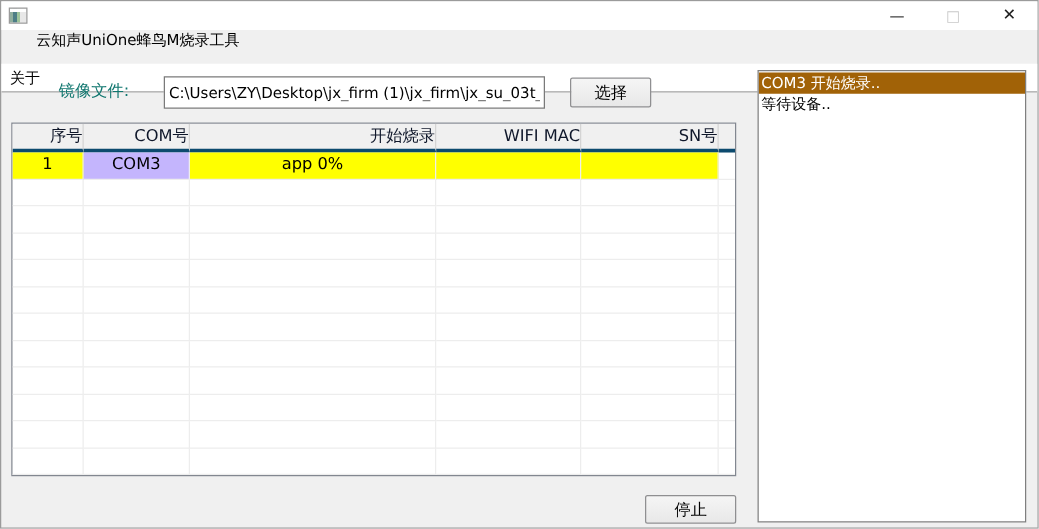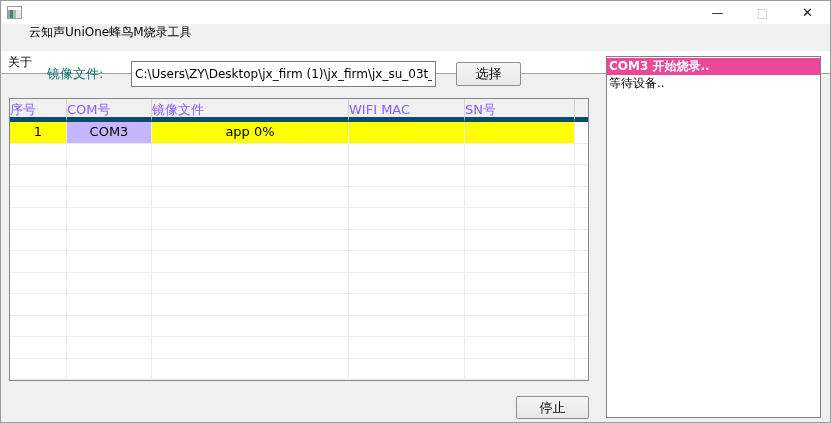--- a/index.html
+++ b/index.html
@@ -25,21 +25,21 @@
   
   .file-label { position:absolute; left:46px; top:60px; height:26px; line-height:26px; font-size:13px; color:#0f766e; }
   .file-input { position:absolute; left:130px; top:60px; width:305px; height:26px; border:1px solid #7a7a7a; background:#fff; font-family:"DejaVu Sans","Liberation Sans",sans-serif; font-size:12px; padding:0 3px; color:#000; }
   .btn { background:linear-gradient(180deg,#f5f5f5,#e8e8e8); border:1px solid #8f8f91; border-radius:2px; font-family:Liberation Mono, monospace; font-size:13px; color:#000; display:flex; align-items:center; justify-content:center; }
   .select-btn { position:absolute; left:455px; top:61px; width:65px; height:24px; }
   .stop-btn { position:absolute; left:515px; top:395px; width:73px; height:23px; }
 
   
   .table { position:absolute; left:8px; top:97px; width:580px; height:283px; border:1px solid #828790; background:#ffffff; overflow:hidden; }
   .thead { display:flex; height:23px; background:#f0f0f0; }
-  .th { border-right:1px solid #d4d4d4; border-bottom:5px solid #0c4a6e; font-size:13px; line-height:22px; text-align:left; color:#8b5cf6; overflow:hidden; white-space:nowrap; }
+  .th { border-right:1px solid #d4d4d4; border-bottom:3px solid #0c4a6e; font-size:13px; line-height:22px; text-align:right; color:#0f172a; overflow:hidden; white-space:nowrap; }
   .tr { display:flex; height:21.5px; }
   .td { border-right:1px solid #ededed; border-bottom:1px solid #ededed; font-size:13px; line-height:20px; text-align:center; color:#000; overflow:hidden; white-space:nowrap; }
   .c0 { width:57px; } .c1 { width:85px; } .c2 { width:197px; } .c3 { width:116px; } .c4 { width:110px; }
   .cf { flex:1; border-right:none; }
 
   
   .log-list { position:absolute; left:605px; top:55px; width:215px; height:362px; background:#ffffff; border:1px solid #7f7f7f; overflow:hidden; padding-top:1px; }
   .log-item { height:17px; line-height:17px; font-size:12px; padding-left:2px; color:#000; white-space:nowrap; }
   .log-item.selected { color:#ffffff; }
 </style>
@@ -63,21 +63,21 @@
   </div>
 
   <div class="file-label">镜像文件:</div>
   <input class="file-input" type="text" value="C:\Users\ZY\Desktop\jx_firm (1)\jx_firm\jx_su_03t_re" style="">
   <div class="btn select-btn">选择</div>
 
   <div class="table">
     <div class="thead">
         <div class="th c0">序号</div>
         <div class="th c1">COM号</div>
-        <div class="th c2">镜像文件</div>
+        <div class="th c2">开始烧录</div>
         <div class="th c3">WIFI MAC</div>
         <div class="th c4">SN号</div>
         <div class="th cf"></div>
       </div>
     <div class="tbody">
         <div class="tr">
           <div class="td c0" style="background: rgb(255, 255, 0);">1</div>
           <div class="td c1" style="background: #c4b5fd;">COM3</div>
           <div class="td c2" style="background: rgb(255, 255, 0);">app 0%</div>
           <div class="td c3" style="background: rgb(255, 255, 0);"></div>
@@ -171,17 +171,17 @@
           <div class="td c3"></div>
           <div class="td c4"></div>
           <div class="td cf"></div>
         </div>
       </div>
   </div>
 
   <div class="btn stop-btn">停止</div>
 
   <div class="log-list">
-      <div class="log-item selected" style="background: #ec4899; font-weight: bold;">COM3 开始烧录..</div>
+      <div class="log-item selected" style="background: #a16207;">COM3 开始烧录..</div>
       <div class="log-item">等待设备..</div>
     </div>
 
 </div>
 
 </body></html>

